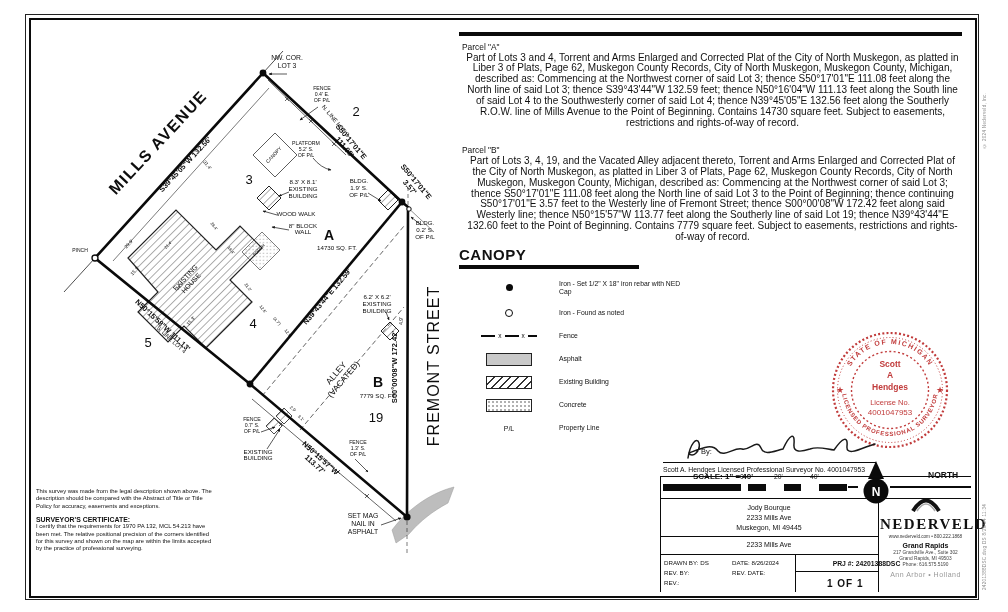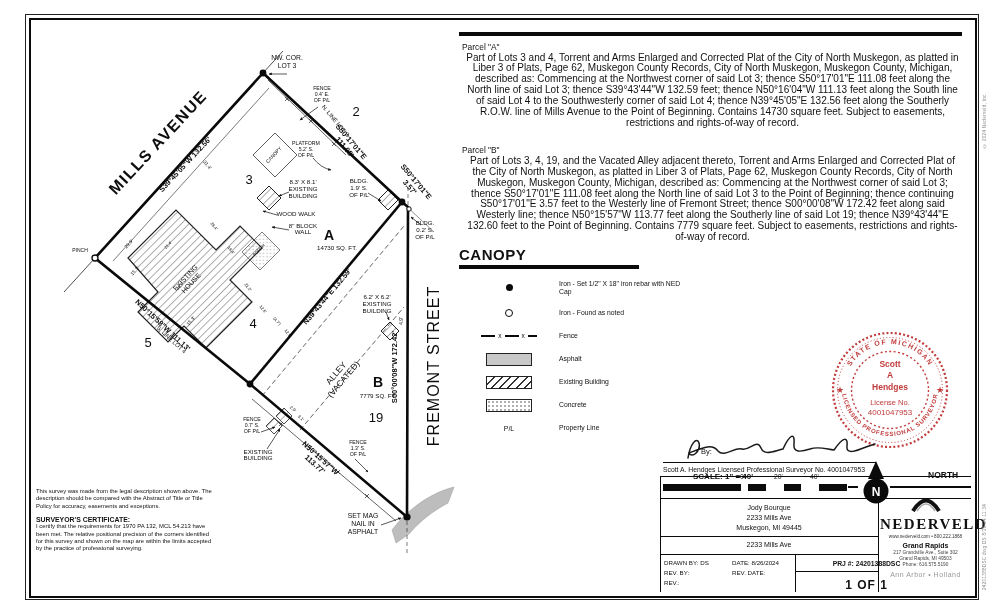--- a/index.html
+++ b/index.html
@@ -320,21 +320,21 @@
   <div>Muskegon, MI  49445</div>
 </div>
 <div class="abs" style="left:660px;top:541px;width:218px;text-align:center;font-size:7px">2233 Mills Ave</div>
 
 <div class="abs tb-text" style="left:664px;top:559px">DRAWN BY: DS</div>
 <div class="abs tb-text" style="left:732px;top:559px">DATE: 8/26/2024</div>
 <div class="abs tb-text" style="left:664px;top:569px">REV. BY:</div>
 <div class="abs tb-text" style="left:732px;top:569px">REV. DATE:</div>
 <div class="abs tb-text" style="left:664px;top:579px">REV.:</div>
 <div class="abs small-b" style="left:797px;top:560px;width:79px;text-align:center;font-size:6.8px">PRJ #: 24201388DSC</div>
-<div class="abs small-b" style="left:797px;top:578px;width:79px;text-align:center;font-size:12px;letter-spacing:1px">1  OF  1</div>
+<div class="abs small-b" style="left:797px;top:578px;width:79px;font-size:10px;letter-spacing:1px">1  OF  1</div>
 
 <div class="abs" style="left:880px;top:494px;width:91px;text-align:center">
   <svg width="40" height="18" viewBox="0 0 40 18">
     <path d="M7,17 Q20,-4 33,17" fill="none" stroke="#111" stroke-width="4"></path>
     <path d="M11,17 Q20,3 29,17" fill="none" stroke="#aaa" stroke-width="1.6"></path>
   </svg>
   <div style="font-family:'Liberation Serif',serif;font-weight:bold;font-size:15px;letter-spacing:1.5px">NEDERVELD</div>
   <div style="font-size:4.6px;color:#333;margin-top:1px">www.nederveld.com  •  800.222.1868</div>
   <div style="font-size:7px;font-weight:600;margin-top:3px">Grand Rapids</div>
   <div style="font-size:4.8px;color:#444;line-height:5.8px;margin-top:1px">217 Grandville Ave., Suite 302</div>

